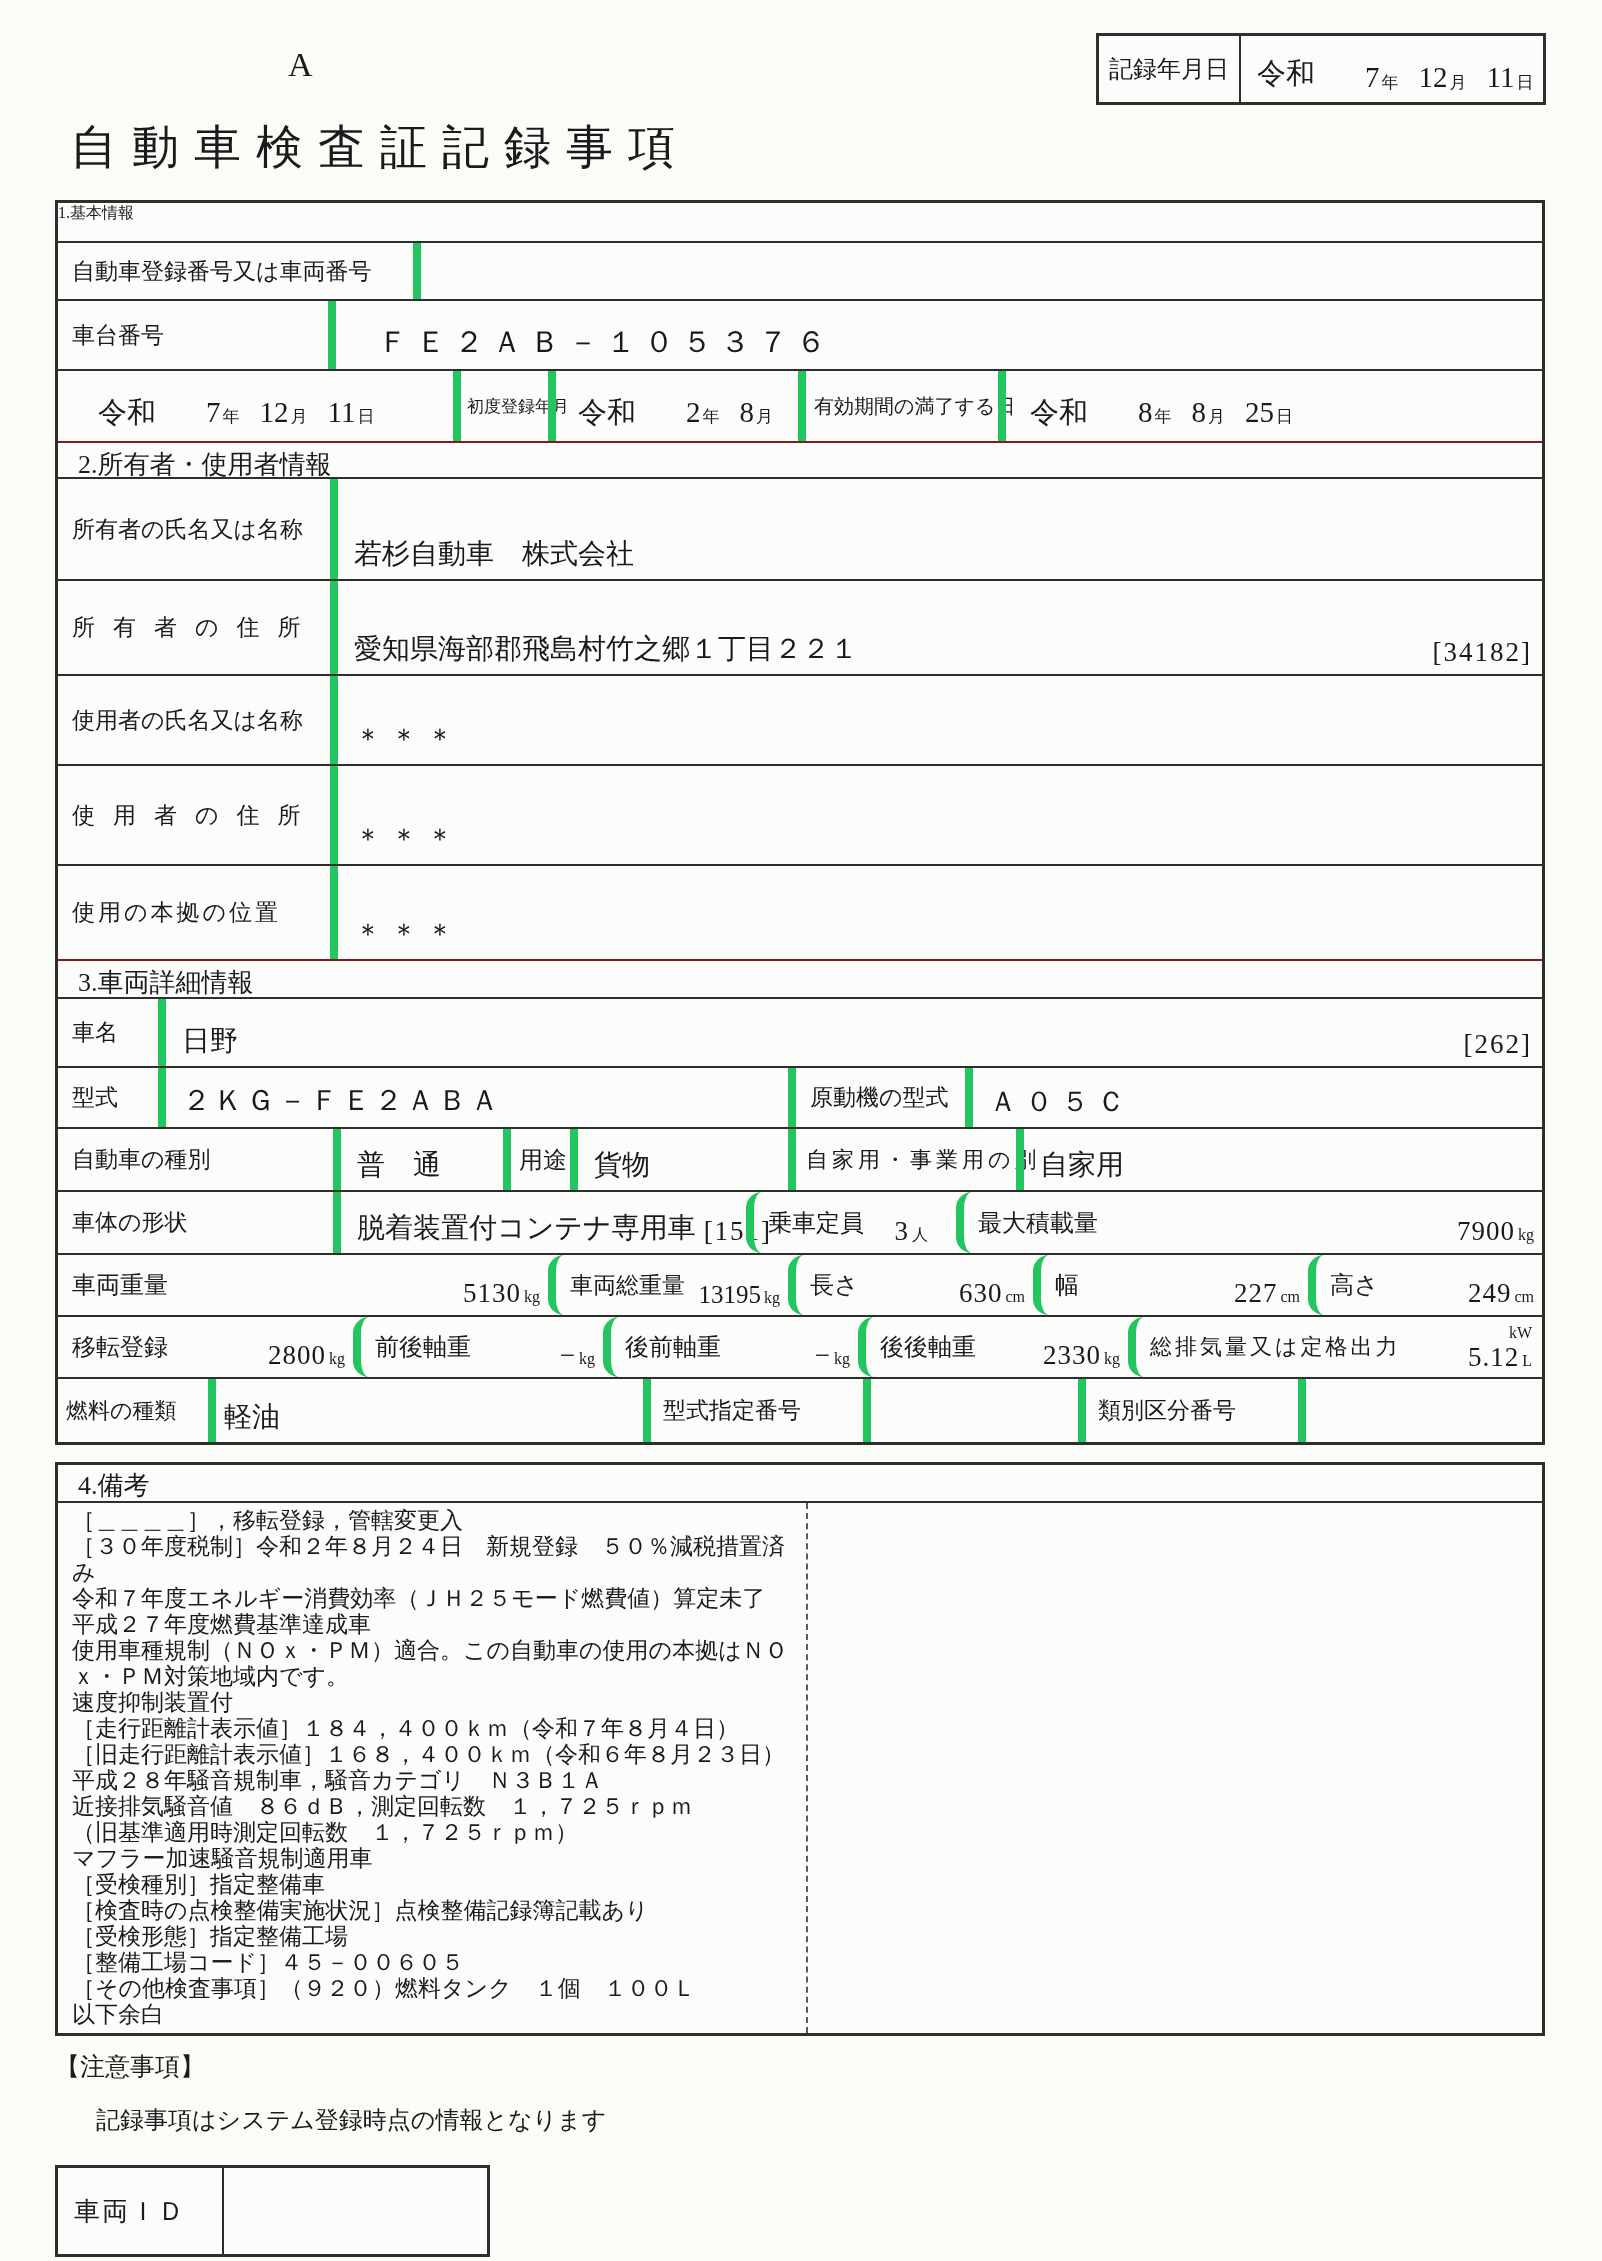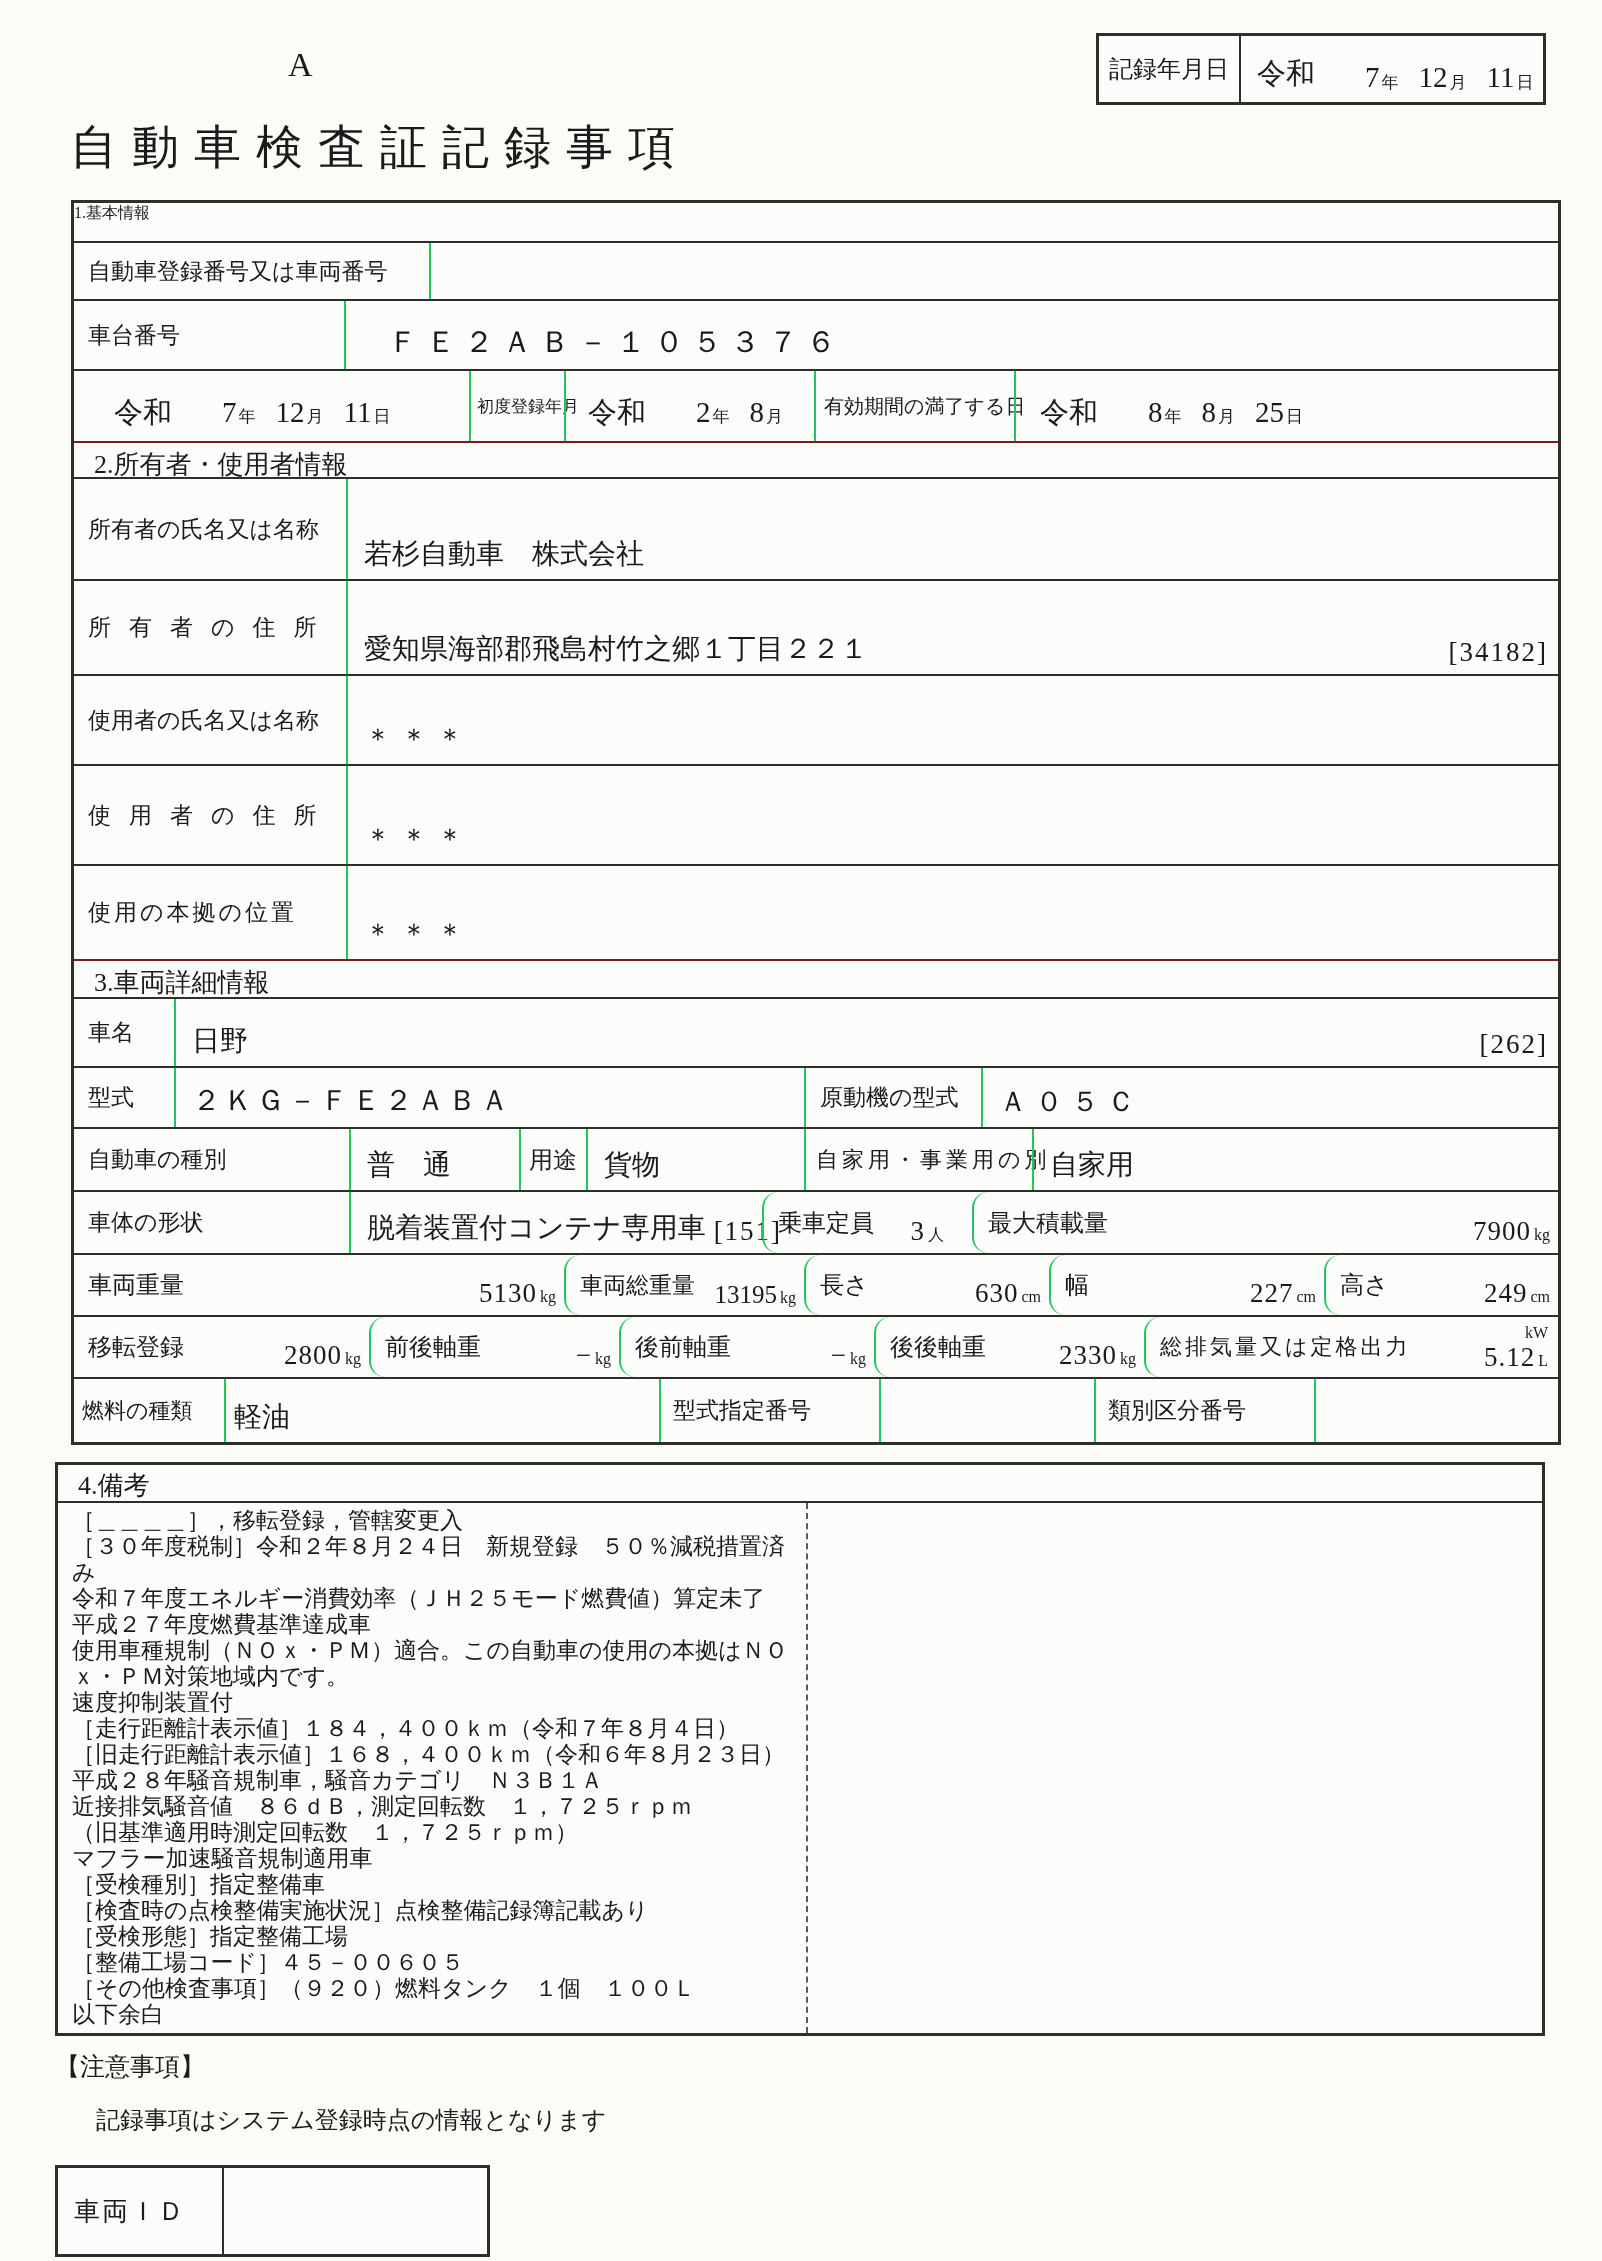--- a/index.html
+++ b/index.html
@@ -5,27 +5,27 @@
   html,body{margin:0;padding:0;background:#e8e8e6;}
   .sheet{position:relative;width:1602px;height:2261px;background:#fbfbf8;
          font-family:"Liberation Serif","DejaVu Serif",serif;color:#1a1a1a;overflow:hidden;}
   .a-mark{position:absolute;left:288px;top:46px;font-size:34px;}
   .title{position:absolute;left:70px;top:116px;font-size:47px;letter-spacing:15px;font-weight:500;white-space:nowrap;}
   
   .rd-box{position:absolute;left:1096px;top:33px;width:450px;height:72px;border:3px solid #2e2e2e;display:flex;box-sizing:border-box;background:#fcfcfa;}
   .rd-lbl{width:140px;border-right:2px solid #2e2e2e;display:flex;align-items:center;justify-content:center;font-size:24px;}
   .rd-val{flex:1;display:flex;align-items:flex-end;padding:0 8px 8px 16px;}
   
-  .form{position:absolute;left:55px;top:200px;width:1490px;border:3px solid #2e2e2e;box-sizing:border-box;background:#fcfcfa;margin-left:16px;}
+  .form{position:absolute;left:55px;top:200px;width:1490px;border:3px solid #2e2e2e;box-sizing:border-box;background:#fcfcfa;}
   .row{display:flex;border-top:2px solid #2e2e2e;box-sizing:border-box;}
   .row:first-child{border-top:none;}
   .sechead{border-top:2px solid #7f1d1d;justify-content:center;}
   .sechead .sc{font-size:26px;padding:4px 0 4px 20px;}
   .c{position:relative;display:flex;box-sizing:border-box;}
-  .c + .c{border-left:2px solid #22c55e;align-items:center;}
+  .c + .c{border-left:8px solid #22c55e;align-items:center;}
   .lbl{display:flex;align-items:center;padding-left:14px;font-size:23px;white-space:nowrap;}
   .valb{align-self:flex-end;padding:0 8px 6px 16px;font-size:28px;white-space:nowrap;}
   .code{align-self:flex-end;margin-left:auto;padding:0 10px 6px 0;font-size:27px;letter-spacing:2px;}
   .dt{align-self:flex-end;display:flex;align-items:baseline;padding:0 4px 8px 16px;white-space:nowrap;}
   .era{font-size:29px;margin-right:30px;}
   .dn{font-size:29px;margin-left:20px;}
   .du{font-size:17px;margin-left:2px;}
   .combo{justify-content:flex-start;border-radius:16px;}
   .flbl{align-self:center;padding-left:14px;font-size:24px;white-space:nowrap;}
   .fval{align-self:flex-end;margin-left:auto;display:flex;align-items:baseline;padding:0 8px 6px 8px;white-space:nowrap;}

